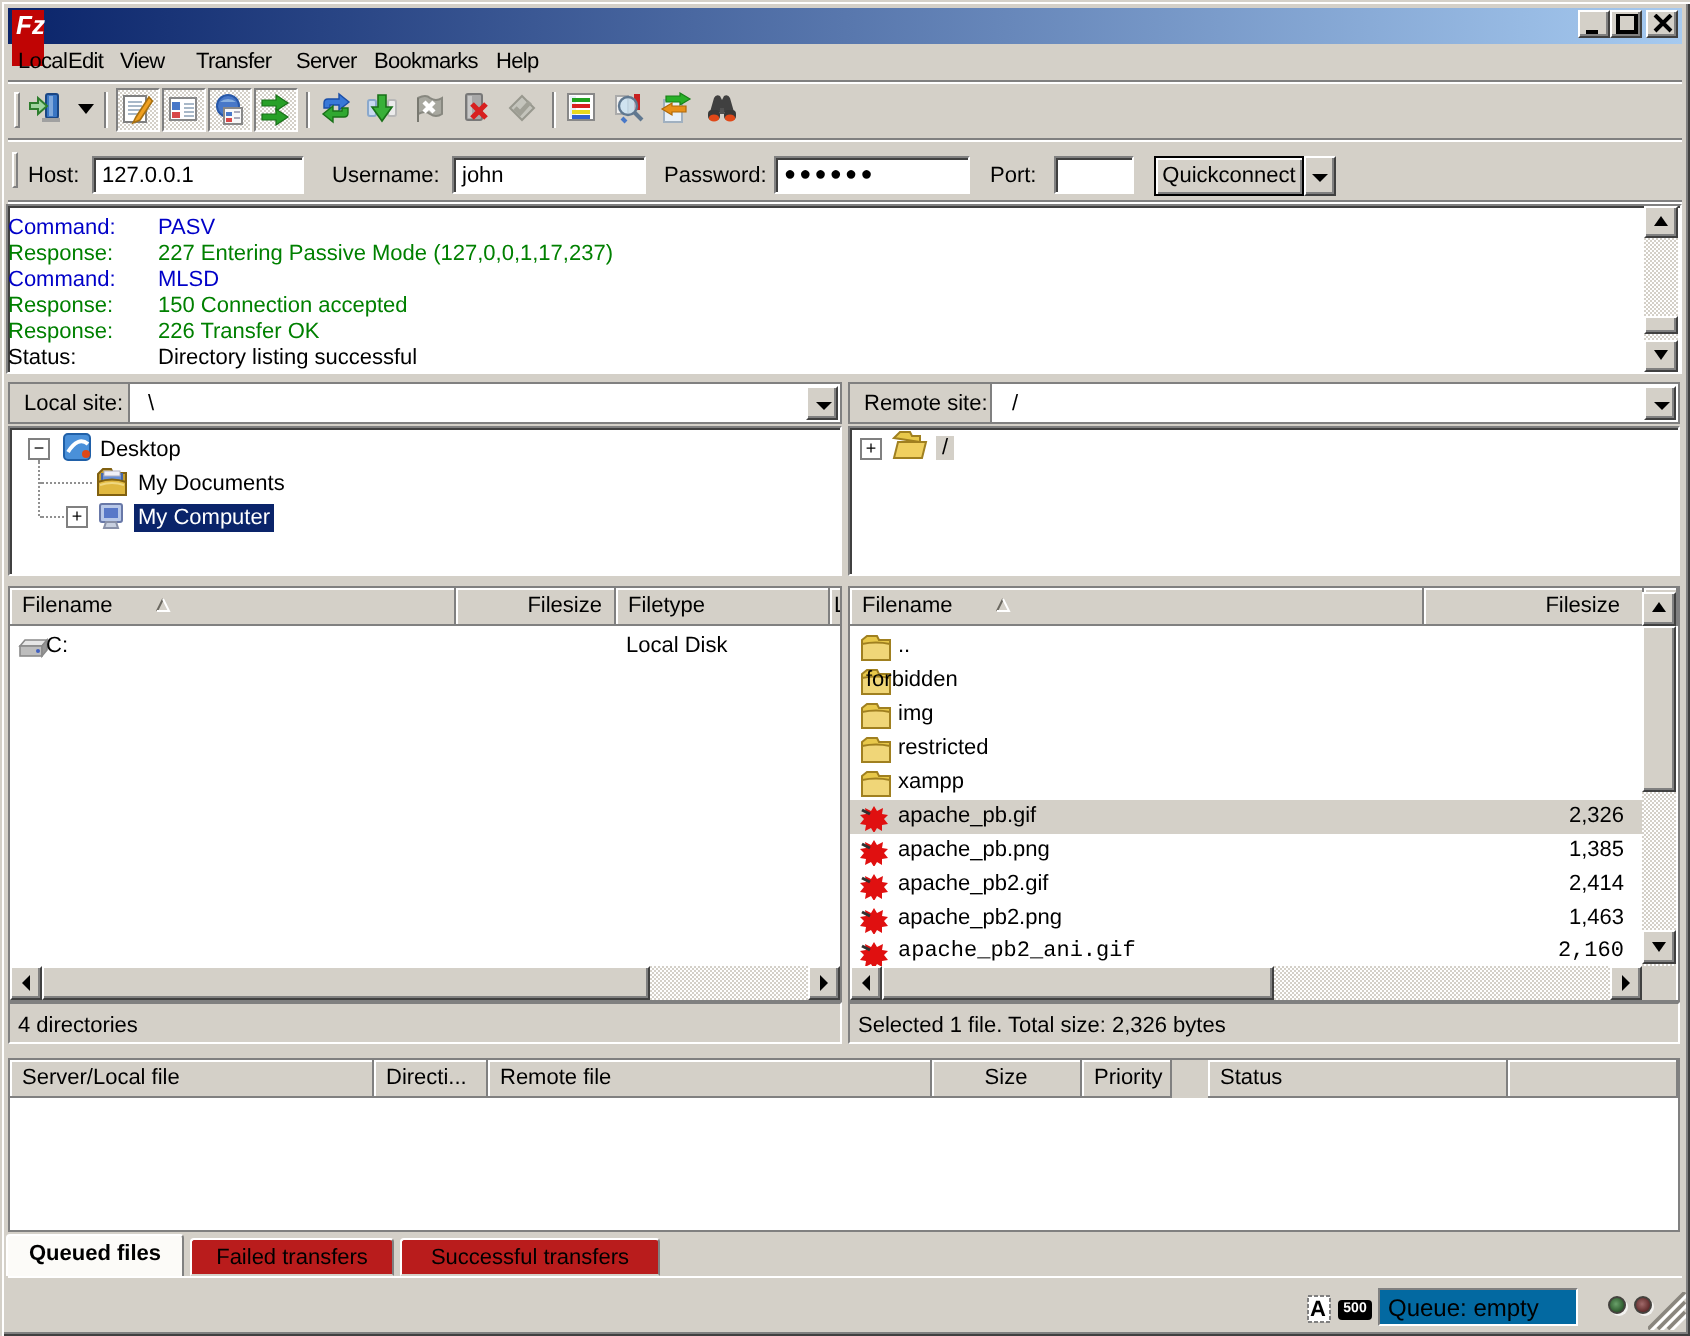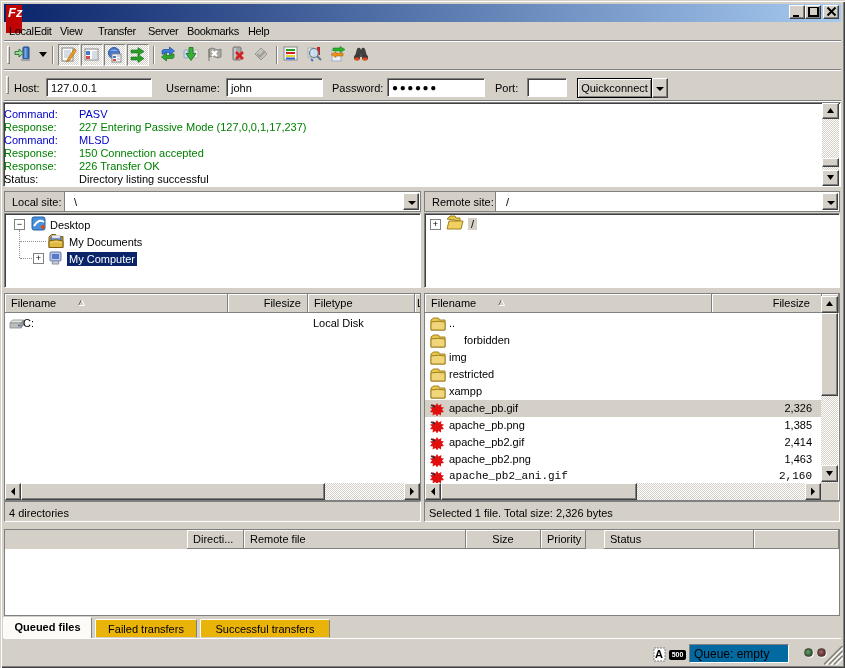--- a/index.html
+++ b/index.html
@@ -49,21 +49,21 @@
 
 .pm{position:absolute;width:11px;height:11px;background:#fff;border:1px solid #808080;font-size:9px;line-height:9px;text-align:center}
 .trow{position:absolute;height:17px}
 
 .hdr{position:absolute;background:#d4d0c8;height:19px}
 .hcell{position:absolute;top:0;height:19px;border-right:1px solid #808080;border-bottom:1px solid #808080;box-shadow:inset 1px 1px 0 #fff,inset -1px 0 0 #d4d0c8;padding:3px 0 0 6px;background:#d4d0c8}
 .sortup{position:absolute;top:4px;width:9px;height:9px}
 .lrow{position:absolute;height:17px;line-height:17px;white-space:nowrap}
 .fsz{position:absolute;text-align:right}
 
-.tab{position:absolute;height:19px;padding-top:3px;text-align:center;background:#eab308;border:1px solid;border-color:#fff #808080 #d4d0c8 #fff;border-radius:2px 2px 0 0}
+.tab{position:absolute;height:19px;padding-top:3px;text-align:center;background:#b91c1c;border:1px solid;border-color:#fff #808080 #d4d0c8 #fff;border-radius:2px 2px 0 0}
 .tab.on{background:#fcfbf8;font-weight:bold;height:21px;border-bottom:0}
 
 .sbar{left:4px;top:638px;width:837px;height:27px;border-top:1px solid #fff}
 .led{position:absolute;width:9px;height:9px;border-radius:50%}
 </style></head>
 <body>
 <div class="win"></div>
 
 <div class="abs title">
   <div class="fz">
@@ -344,21 +344,21 @@
           <path d="M1,13 h14 l0,-8 q-7,-1.5 -14,0 z" fill="#f0d678" stroke="#a08020"></path>
         </svg>
         <span class="abs" style="left:24px">..</span>
         <span class="fsz" style="right:10px"></span>
       </div>
 <div class="lrow" style="left:0;top:38px;width:397px;">
         <svg class="abs" style="left:5px;top:2px" width="16" height="14">
           <path d="M1,3 l2.5,-2 h5 l1,2 h5.5 v10 h-14 z" fill="#e8c84a" stroke="#a08020"></path>
           <path d="M1,13 h14 l0,-8 q-7,-1.5 -14,0 z" fill="#f0d678" stroke="#a08020"></path>
         </svg>
-        <span class="abs" style="left:39px">forbidden</span>
+        <span class="abs" style="left:8px">forbidden</span>
         <span class="fsz" style="right:10px"></span>
       </div>
 <div class="lrow" style="left:0;top:55px;width:397px;">
         <svg class="abs" style="left:5px;top:2px" width="16" height="14">
           <path d="M1,3 l2.5,-2 h5 l1,2 h5.5 v10 h-14 z" fill="#e8c84a" stroke="#a08020"></path>
           <path d="M1,13 h14 l0,-8 q-7,-1.5 -14,0 z" fill="#f0d678" stroke="#a08020"></path>
         </svg>
         <span class="abs" style="left:24px">img</span>
         <span class="fsz" style="right:10px"></span>
       </div>
@@ -446,20 +446,21 @@
       </svg>
     </div>
   <div class="abs" style="right:1px;bottom:0;width:17px;height:17px;background:#d4d0c8"></div>
 </div>
 
 <div class="abs" style="left:4px;top:501px;width:417px;height:21px;border:1px solid;border-color:#808080 #fff #fff #808080;padding:5px 0 0 4px">4 directories</div>
 <div class="abs" style="left:424px;top:501px;width:416px;height:21px;border:1px solid;border-color:#808080 #fff #fff #808080;padding:5px 0 0 4px">Selected 1 file. Total size: 2,326 bytes</div>
 
 <div class="abs" style="left:4px;top:529px;width:836px;height:87px;border:1px solid #808080;background:#fff">
   <div class="hdr" style="left:0;top:0;width:834px">
+    <div class="hcell" style="left:0;width:182px">Server/Local file</div>
     <div class="hcell" style="left:182px;width:57px">Directi...</div>
     <div class="hcell" style="left:239px;width:222px">Remote file</div>
     <div class="hcell" style="left:461px;width:75px;text-align:center;padding-right:6px">Size</div>
     <div class="hcell" style="left:536px;width:45px">Priority</div>
     <div class="hcell" style="left:599px;width:150px">Status</div>
     <div class="hcell" style="left:749px;width:85px"></div>
   </div>
 </div>
 
 <div class="tab on" style="left:3px;top:617px;width:89px">Queued files</div>

